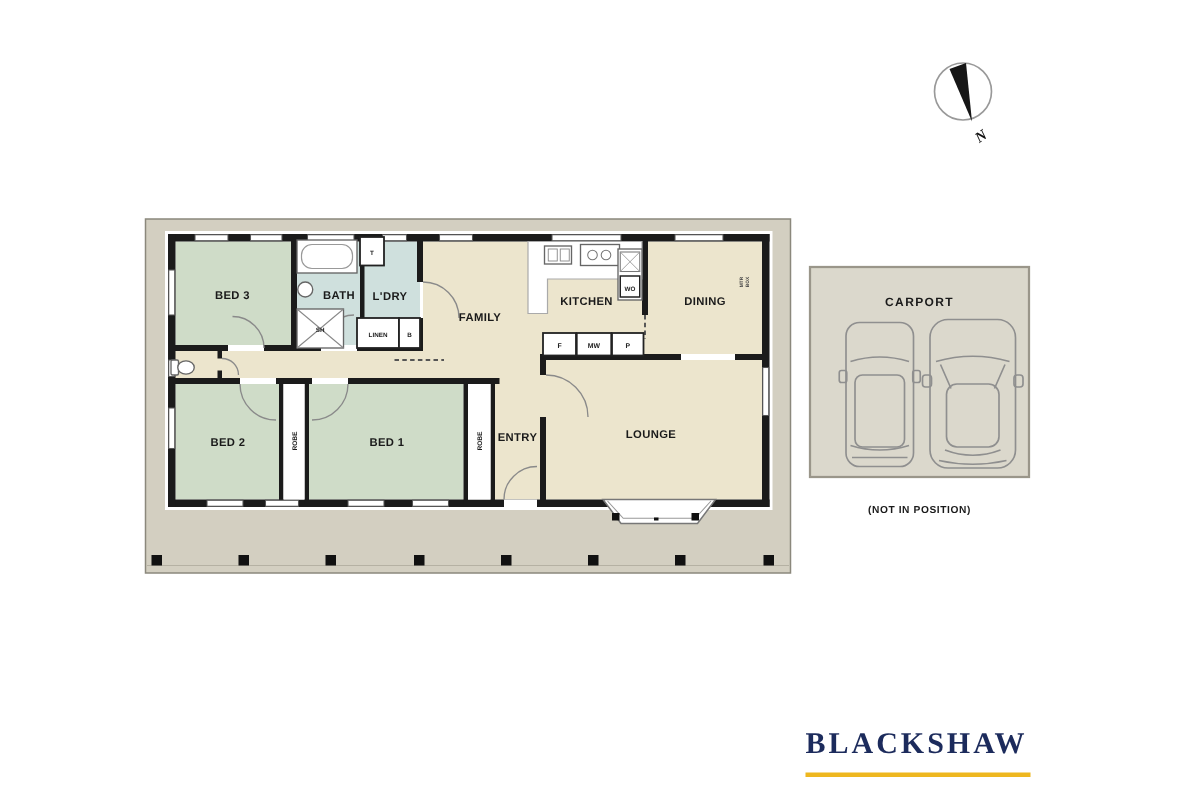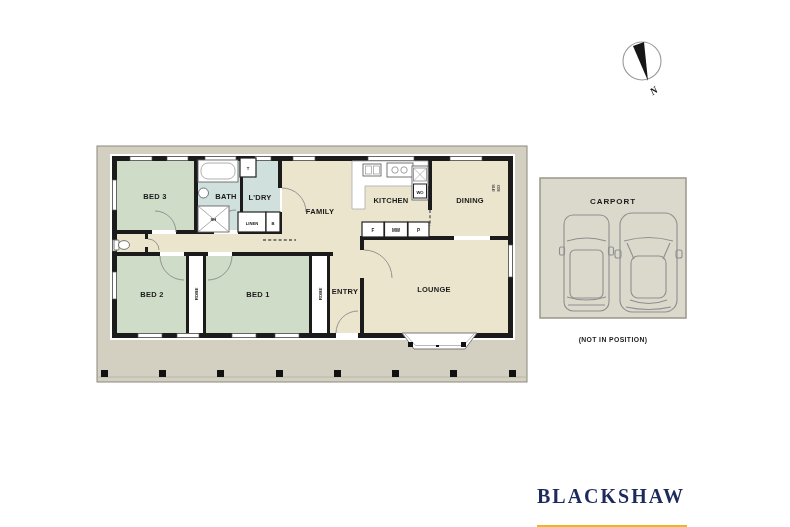--- a/index.html
+++ b/index.html
@@ -19,21 +19,21 @@
   .gap{fill:#ffffff;}
   .win{fill:#ffffff;stroke:#555;stroke-width:.7;}
   .arc{fill:none;stroke:#8a8a8a;stroke-width:.9;}
   .fix{fill:#ffffff;stroke:#666;stroke-width:.9;}
   .cab{fill:#ffffff;stroke:#222;stroke-width:1.2;}
   .dash{stroke:#555;stroke-width:1.3;stroke-dasharray:3,2.2;}
   .car{fill:none;stroke:#8f8f8f;stroke-width:1.1;}
   
   .brand{position:absolute;left:537px;top:485px;color:#1c2b5c;
          font:700 20px "Liberation Serif",serif;letter-spacing:2px;line-height:1.1;
-         border-bottom:3px solid #eeb71f;padding:0 2px 18px 0;}
+         border-bottom:3px solid #eeb71f;padding:0 2px 8px 0;}
 </style>
 </head>
 <body>
 
 <div class="page">
 <svg width="790" height="527" viewBox="0 0 790 527">
 
   <g>
 
     <rect x="97" y="146" width="430" height="236" stroke="#8b887c" stroke-width="1" fill="#d3cfc1"></rect>

